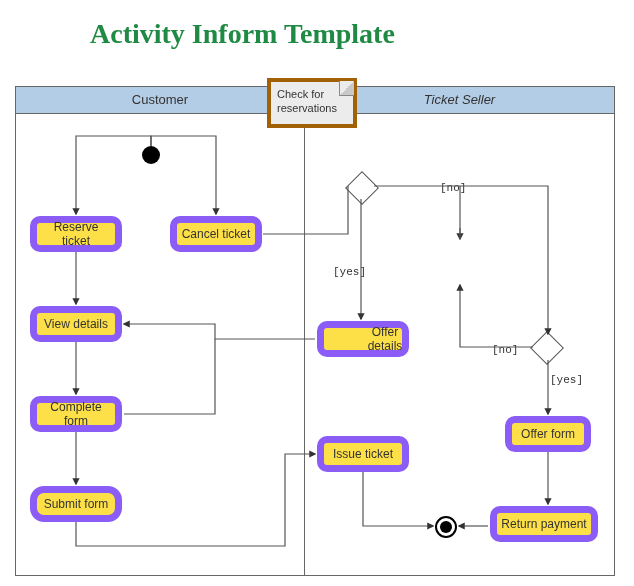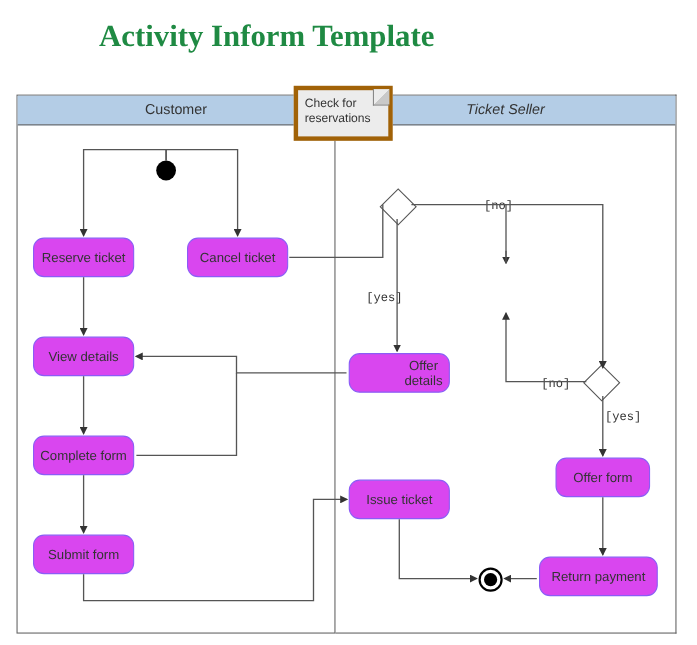--- a/index.html
+++ b/index.html
@@ -41,22 +41,22 @@
     height: 26px;
     line-height: 26px;
     text-align: center;
     background: #b4cde6;
     border-bottom: 1px solid #666;
     font-size: 13px;
     color: #333;
   }
   .activity {
     position: absolute;
-    background: #d946ef;
-    border: 1px solid #8b5cf6;
+    background: #fde047;
+    border: 7px solid #8b5cf6;
     border-radius: 10px;
     font-size: 12px;
     color: #333;
     text-align: center;
     display: flex;
     align-items: center;
     justify-content: center;
     padding: 2px 4px;
     box-sizing: border-box;
   }
@@ -137,21 +137,21 @@
   </div>
 
   <div class="note" style="left:252px; top:-8px;">Check for reservations</div>
 
   <div class="start-node" style="left:127px; top:60px;"></div>
 
   <div class="activity" style="left:15px; top:130px; width:92px; height:36px;">Reserve ticket</div>
   <div class="activity" style="left:15px; top:220px; width:92px; height:36px;">View details</div>
   <div class="activity" style="left:155px; top:130px; width:92px; height:36px;">Cancel ticket</div>
   <div class="activity" style="left:15px; top:310px; width:92px; height:36px;">Complete form</div>
-  <div class="activity" style="left:15px; top:400px; width:92px; height:36px;">Submit form</div>
+  <div class="activity" style="left:15px; top:400px; width:92px; height:36px;border-radius:14px;">Submit form</div>
 
   <div class="activity" style="left:302px; top:235px; width:92px; height:36px;padding-left:48px;">Offer details</div>
   <div class="activity" style="left:302px; top:350px; width:92px; height:36px;">Issue ticket</div>
   <div class="activity" style="left:490px; top:330px; width:86px; height:36px;">Offer form</div>
   <div class="activity" style="left:475px; top:420px; width:108px; height:36px;">Return payment</div>
 
   <div class="end-node" style="left:420px; top:430px;"></div>
 
   <div class="decision" style="left:335px; top:90px;"></div>
   <div class="decision" style="left:520px; top:250px;"></div>

